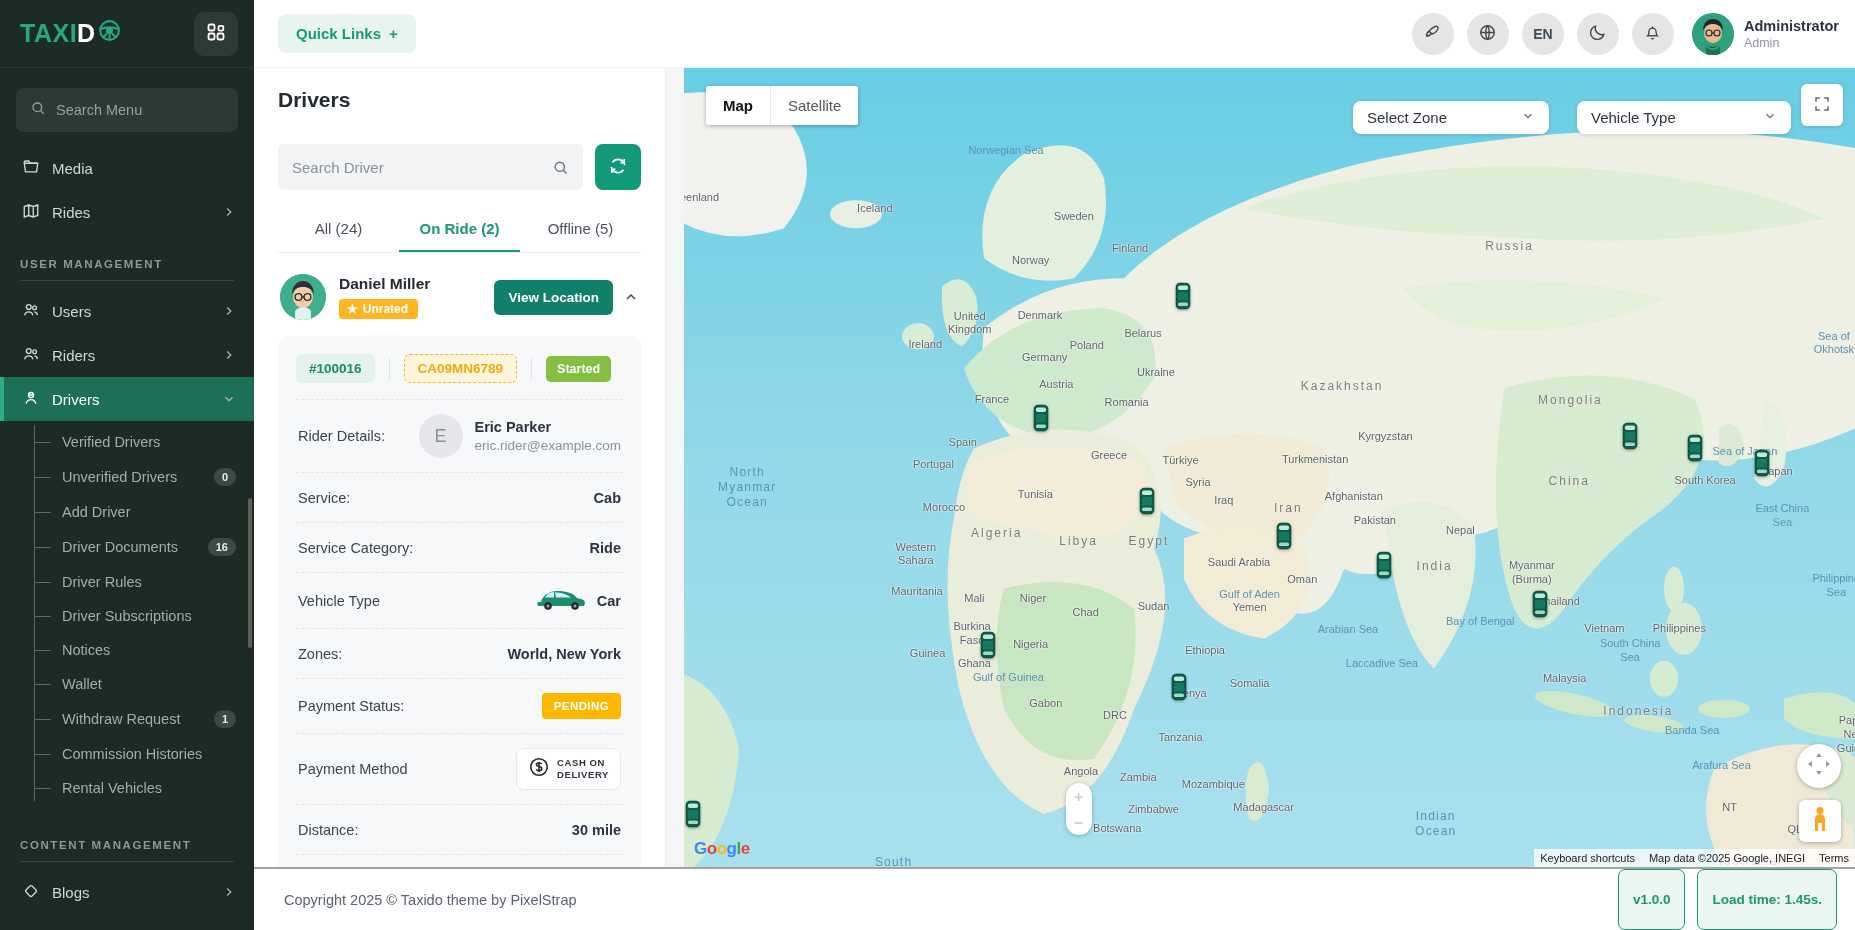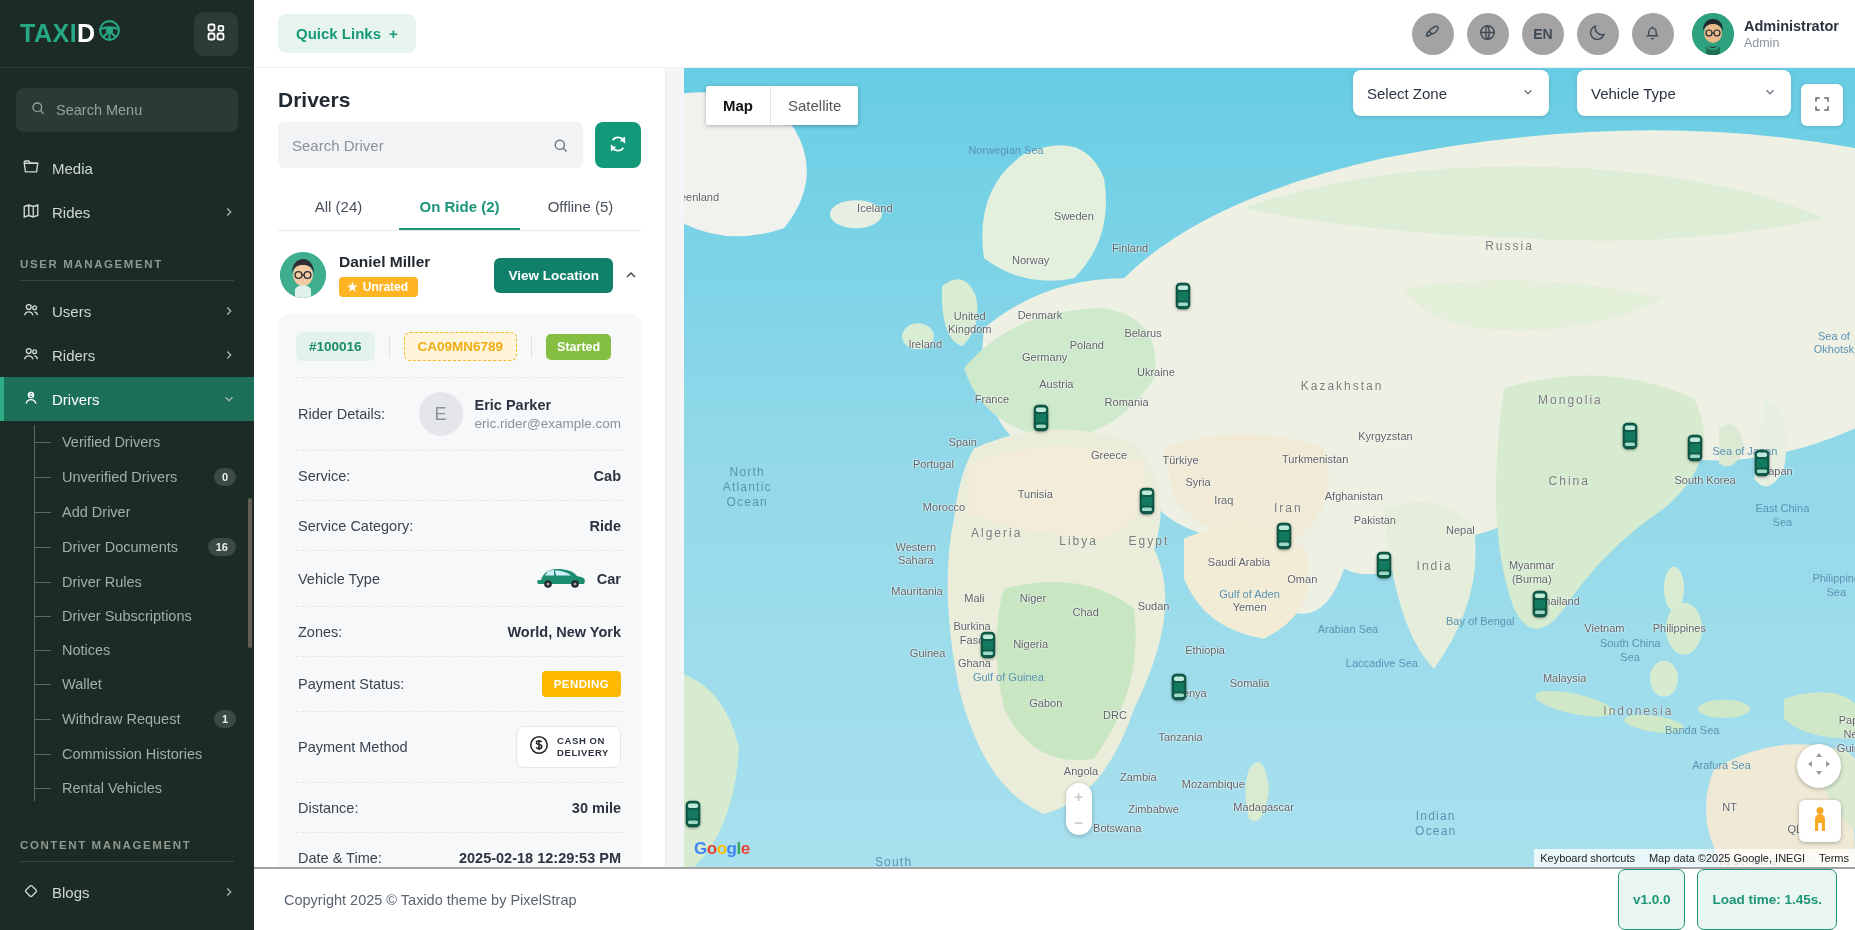--- a/index.html
+++ b/index.html
@@ -31,32 +31,32 @@
   .subitem.active { color:#fff; font-weight:700; }
   .subbadge { margin-left:auto; background:#3b4a42; color:#e8eeea; font-size:11px; font-weight:700; border-radius:10px; padding:3px 8px; }
   .subbadge:empty { display:none; }
   .side-scroll { position:absolute; right:2px; top:498px; width:4px; height:150px; border-radius:2px; background:#70685f; opacity:.85; }
 
   
   .main { flex:1; display:flex; flex-direction:column; }
   .topbar { height:68px; background:#fff; display:flex; align-items:center; padding:0 16px 0 24px; border-bottom:1px solid #f0f1f2; }
   .quick-links { background:#e7f5ee; color:#169a78; font-weight:700; font-size:15px; border:none; border-radius:8px; padding:11px 18px; cursor:pointer; display:flex; gap:8px; align-items:center; font-family:inherit; }
   .topbar-right { margin-left:auto; display:flex; align-items:center; gap:13px; }
-  .icon-circle { width:42px; height:42px; border-radius:50%; background:#a3a3a3; display:flex; align-items:center; justify-content:center; color:#3f4a54; cursor:pointer; font-size:14px; font-weight:700; }
+  .icon-circle { width:42px; height:42px; border-radius:50%; background:#e5e5e5; display:flex; align-items:center; justify-content:center; color:#3f4a54; cursor:pointer; font-size:14px; font-weight:700; }
   .profile { display:flex; align-items:center; gap:10px; margin-left:5px; cursor:pointer; }
   .profile .pname { font-size:14.5px; font-weight:700; color:#2b3440; }
   .profile .prole { font-size:12.5px; color:#8b949e; margin-top:2px; }
   .avatar { width:42px; height:42px; border-radius:50%; overflow:hidden; background:#2ea17f; flex:none; }
 
   .content { flex:1; display:flex; overflow:hidden; }
 
   
   .drivers-panel { width:412px; min-width:412px; background:#fff; padding:20px 24px 0; border-right:1px solid #ececec; overflow:hidden; position:relative; }
   .panel-title { font-size:21px; font-weight:700; color:#232a32; }
-  .search-row { display:flex; gap:12px; margin-top:10px; }
+  .search-row { display:flex; gap:12px; margin-top:32px; }
   .search-driver { flex:1; background:#f1f3f4; border-radius:6px; height:46px; display:flex; align-items:center; padding:0 14px; }
   .search-driver input { border:none; outline:none; background:transparent; font-size:15px; color:#3c434b; width:100%; font-family:inherit; }
   .search-driver input::placeholder { color:#8a929b; }
   .search-driver .mag { margin-left:auto; color:#6b7480; display:flex; }
   .refresh-btn { width:46px; height:46px; border-radius:8px; background:#12997a; border:none; color:#fff; display:flex; align-items:center; justify-content:center; cursor:pointer; }
   .tabs { display:flex; margin-top:16px; border-bottom:1px solid #e8eaec; }
   .tab { flex:1; text-align:center; padding:14px 0 13px; font-size:15px; color:#49525c; cursor:pointer; border-bottom:2px solid transparent; }
   .tab.active { color:#1b9679; font-weight:700; border-bottom-color:#1b9679; }
   .driver-row { display:flex; align-items:center; gap:13px; padding:21px 2px 16px; }
   .d-avatar { width:46px; height:46px; border-radius:50%; overflow:hidden; background:#3fae8f; flex:none; }
@@ -90,21 +90,21 @@
   .map-label { position:absolute; transform:translate(-50%,-50%); white-space:pre-line; text-align:center; pointer-events:none; line-height:1.25; }
   .map-label.c { font-size:11px; color:#5f6368; text-shadow:0 0 2px rgba(255,255,255,.9),0 0 2px rgba(255,255,255,.9); }
   .map-label.C { font-size:12px; color:#7b7b7b; letter-spacing:2px; text-shadow:0 0 2px rgba(255,255,255,.9); }
   .map-label.s { font-size:11px; color:#5b93b4; }
   .map-label.S { font-size:12px; color:#5b93b4; letter-spacing:1.2px; }
   .v-marker { position:absolute; transform:translate(-50%,-50%); filter:drop-shadow(0 1px 1.5px rgba(0,0,0,.35)); cursor:pointer; }
   .map-type-ctl { position:absolute; left:22px; top:18px; display:flex; background:#fff; border-radius:3px; box-shadow:0 1px 4px rgba(0,0,0,.3); overflow:hidden; }
   .map-type-btn { padding:11px 17px; font-size:15px; color:#565656; cursor:pointer; background:#fff; border:none; font-family:inherit; }
   .map-type-btn.sel { font-weight:700; color:#111; }
   .map-type-btn + .map-type-btn { border-left:1px solid #e6e6e6; }
-  .map-dd { position:absolute; top:2px; height:46px; background:#fff; border-radius:8px; box-shadow:0 1px 4px rgba(0,0,0,.15); display:flex; align-items:center; justify-content:space-between; padding:0 14px; font-size:15px; color:#2b3440; cursor:pointer; }
+  .map-dd { position:absolute; top:33px; height:33px; background:#fff; border-radius:8px; box-shadow:0 1px 4px rgba(0,0,0,.15); display:flex; align-items:center; justify-content:space-between; padding:0 14px; font-size:15px; color:#2b3440; cursor:pointer; }
   .dd-zone { right:306px; width:196px; }
   .dd-vehicle { right:64px; width:214px; }
   .fullscreen-btn { position:absolute; top:16px; right:12px; width:42px; height:42px; background:#fff; border-radius:6px; box-shadow:0 1px 4px rgba(0,0,0,.15); display:flex; align-items:center; justify-content:center; color:#666; cursor:pointer; border:none; }
   .pan-ctl { position:absolute; right:14px; top:676px; width:44px; height:44px; border-radius:50%; background:#fff; box-shadow:0 1px 4px rgba(0,0,0,.3); display:flex; align-items:center; justify-content:center; color:#666; cursor:pointer; }
   .pegman-btn { position:absolute; right:14px; top:732px; width:42px; height:42px; border-radius:6px; background:#fff; box-shadow:0 1px 4px rgba(0,0,0,.3); display:flex; align-items:center; justify-content:center; cursor:pointer; }
   .zoom-pill { position:absolute; left:32.6%; top:89.5%; width:26px; height:52px; background:#fff; border-radius:13px; box-shadow:0 1px 4px rgba(0,0,0,.25); display:flex; flex-direction:column; align-items:center; justify-content:space-around; color:#c9c9c9; font-size:15px; font-weight:700; cursor:pointer; }
   .google-logo { position:absolute; left:10px; bottom:8px; font-size:17px; font-weight:700; letter-spacing:-.5px; }
   .map-attr { position:absolute; right:0; bottom:0; background:rgba(255,255,255,.75); font-size:11px; color:#222; padding:3px 6px; display:flex; gap:14px; }
   .map-attr span { cursor:pointer; }
 
@@ -568,21 +568,21 @@
               <span class="map-label c" style="left: 59.9%; top: 46.2%;">Kyrgyzstan</span>
               <span class="map-label c" style="left: 21.3%; top: 49.7%;">Portugal</span>
               <span class="map-label c" style="left: 36.3%; top: 48.6%;">Greece</span>
               <span class="map-label c" style="left: 42.4%; top: 49.2%;">Türkiye</span>
               <span class="map-label c" style="left: 53.9%; top: 49%;">Turkmenistan</span>
               <span class="map-label C" style="left: 75.6%; top: 51.7%;">China</span>
               <span class="map-label s" style="left: 90.6%; top: 48%;">Sea of Japan</span>
               <span class="map-label c" style="left: 87.2%; top: 51.7%;">South Korea</span>
               <span class="map-label c" style="left: 93.4%; top: 50.6%;">Japan</span>
               <span class="map-label S" style="left: 5.4%; top: 52.5%;">North
-Atlantic
+Myanmar
 Ocean</span>
               <span class="map-label c" style="left: 30%; top: 53.4%;">Tunisia</span>
               <span class="map-label c" style="left: 43.9%; top: 52%;">Syria</span>
               <span class="map-label c" style="left: 46.1%; top: 54.2%;">Iraq</span>
               <span class="map-label C" style="left: 51.6%; top: 55.1%;">Iran</span>
               <span class="map-label c" style="left: 57.2%; top: 53.7%;">Afghanistan</span>
               <span class="map-label c" style="left: 22.2%; top: 55.1%;">Morocco</span>
               <span class="map-label c" style="left: 59%; top: 56.7%;">Pakistan</span>
               <span class="map-label c" style="left: 66.3%; top: 58%;">Nepal</span>
               <span class="map-label s" style="left: 93.8%; top: 56.1%;">East China Sea</span>

